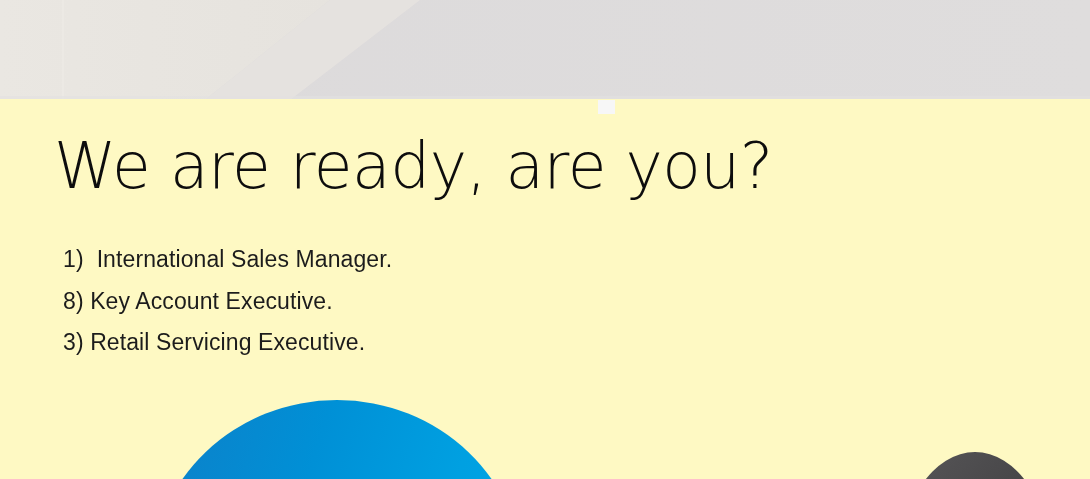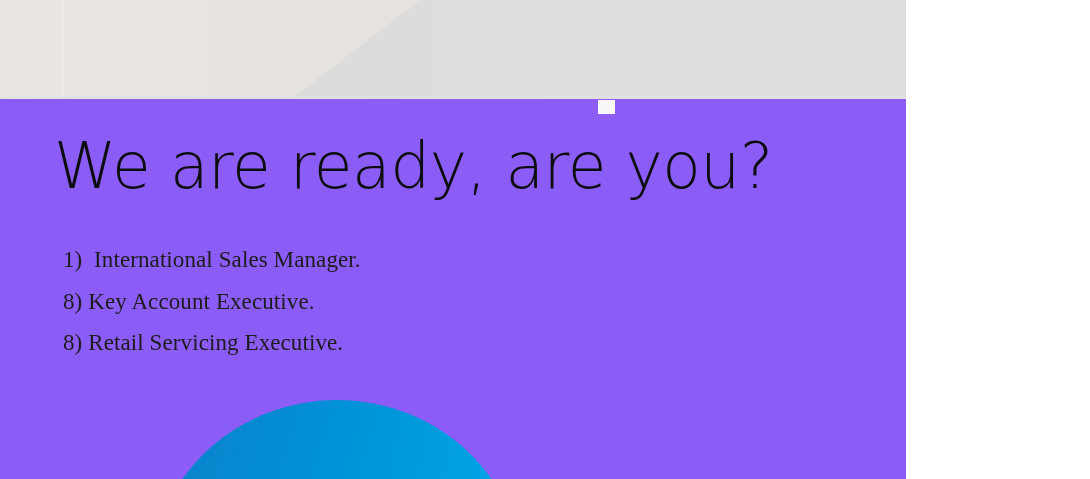--- a/index.html
+++ b/index.html
@@ -9,23 +9,23 @@
   }
   body {
     width: 1090px;
     height: 479px;
     font-family: "Liberation Sans", sans-serif;
     overflow: hidden;
   }
 
   #slide {
     position: relative;
-    width: 906px;
+    width: 1090px;
     height: 479px;
-    background: #8b5cf6;
+    background: #fef9c3;
     overflow: hidden;
   }
 
   
   .top-band {
     position: absolute;
     left: 0;
     top: 0;
     width: 1090px;
     height: 99px;
@@ -70,21 +70,21 @@
     padding: 0;
     list-style: none;
   }
   .job-item {
     font-size: 23px;
     line-height: 41.5px;
     font-weight: 300;
     color: #1c1c1c;
     white-space: pre;
     letter-spacing: 0.1px;
-    font-family: Liberation Serif, serif;
+    font-family: Liberation Sans, sans-serif;
   }
 
   
   .shape-layer {
     position: absolute;
     left: 0;
     top: 0;
     width: 1090px;
     height: 479px;
     pointer-events: none;
@@ -122,21 +122,21 @@
     </svg>
   </div>
 
   <div class="faint-mark"></div>
 
   <div class="headline">We are ready, are you?</div>
 
   <ul class="job-list">
     <li class="job-item">1)  International Sales Manager.</li>
     <li class="job-item">8) Key Account Executive.</li>
-    <li class="job-item">8) Retail Servicing Executive.</li>
+    <li class="job-item">3) Retail Servicing Executive.</li>
   </ul>
 
   <div class="shape-layer">
     <svg width="1090" height="479" viewBox="0 0 1090 479" xmlns="http://www.w3.org/2000/svg">
       <defs>
         <linearGradient id="blueGrad" x1="0" y1="0.35" x2="1" y2="0.65">
           <stop offset="0" stop-color="#0b83cb"></stop>
           <stop offset="0.35" stop-color="#0090d6"></stop>
           <stop offset="0.72" stop-color="#00a0e1"></stop>
           <stop offset="1" stop-color="#00a7e7"></stop>

